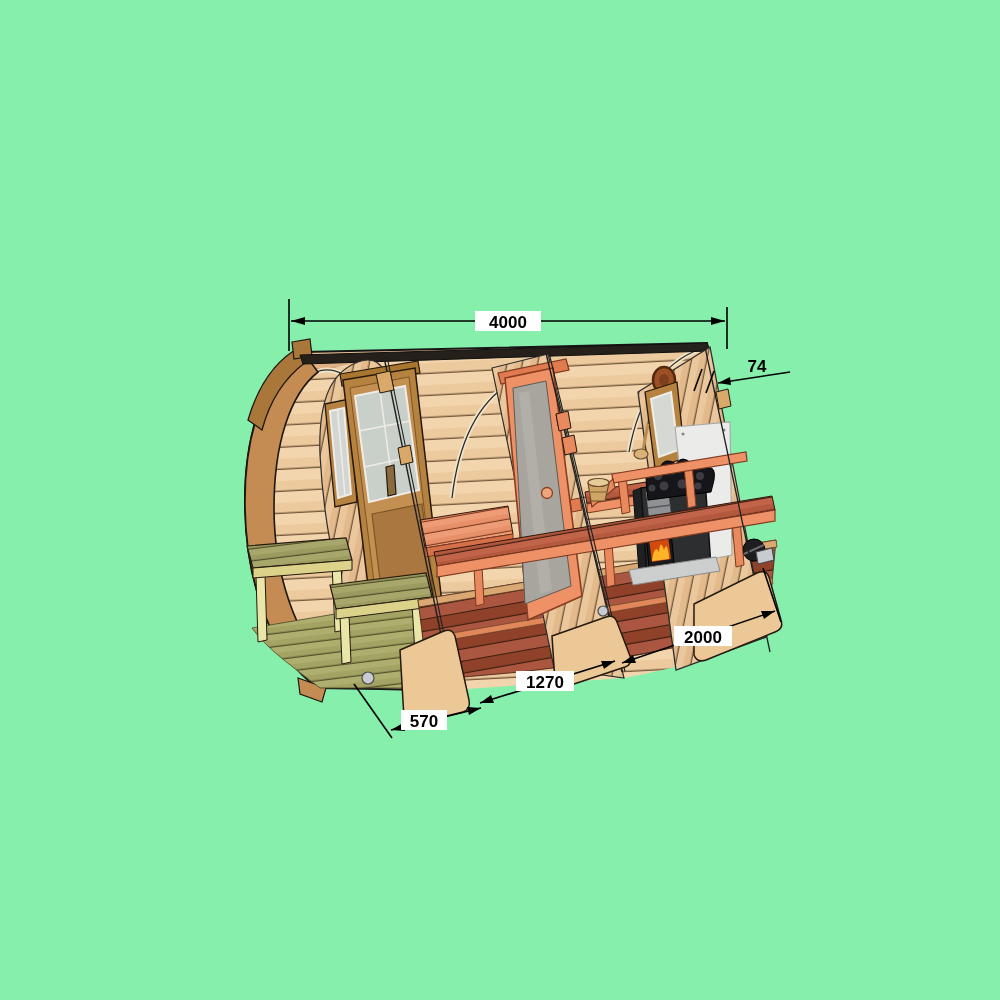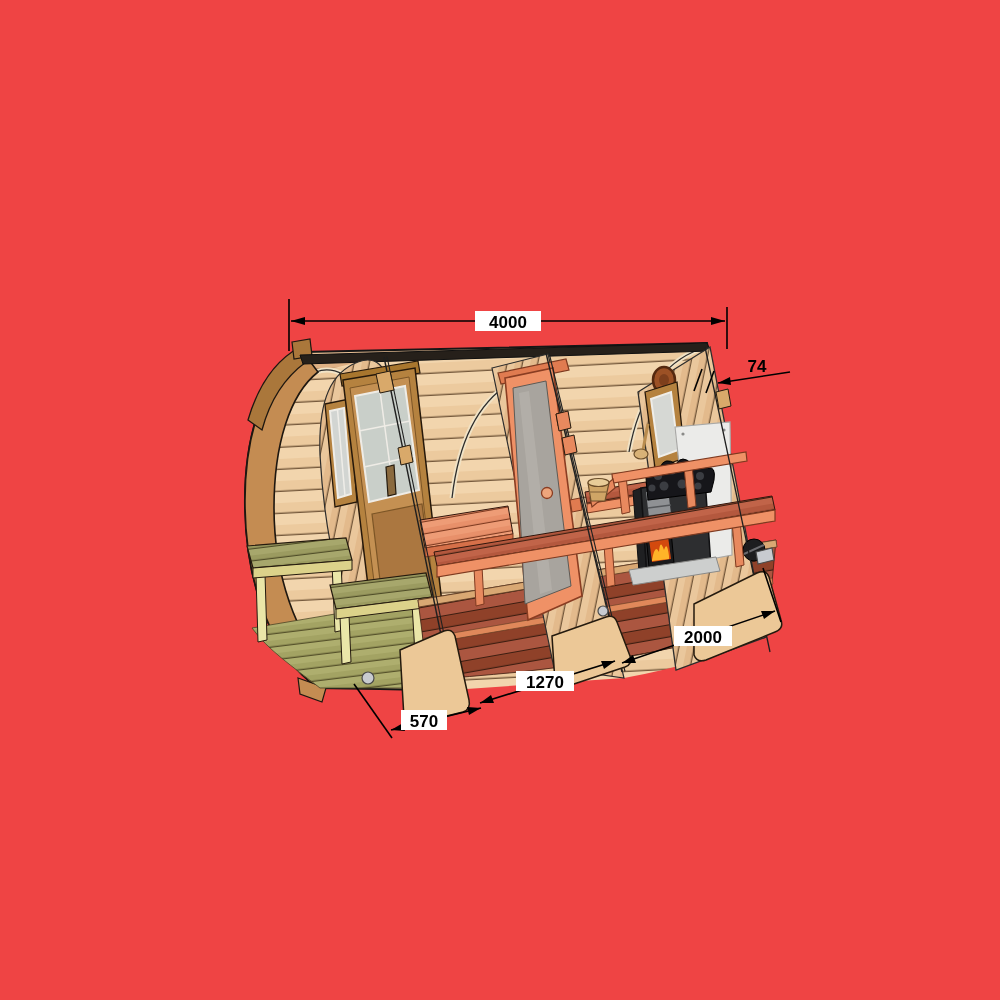--- a/index.html
+++ b/index.html
@@ -1,16 +1,16 @@
 <!DOCTYPE html>
 <html><head>
 <meta charset="utf-8">
 <style>
   html,body{margin:0;padding:0;background:#ffffff;}
-  .stage{position:relative;width:1000px;height:1000px;background:#ef4444;overflow:hidden;
+  .stage{position:relative;width:1000px;height:1000px;background:#86efac;overflow:hidden;
          font-family:"Liberation Sans",sans-serif;}
   svg{display:block;}
   .dim-text{font-family:"Liberation Sans",sans-serif;font-weight:bold;font-size:17px;fill:#000;}
 </style>
 </head>
 <body>
 
 <div class="stage">
 <svg width="1000" height="1000" viewBox="0 0 1000 1000">
   <defs>

